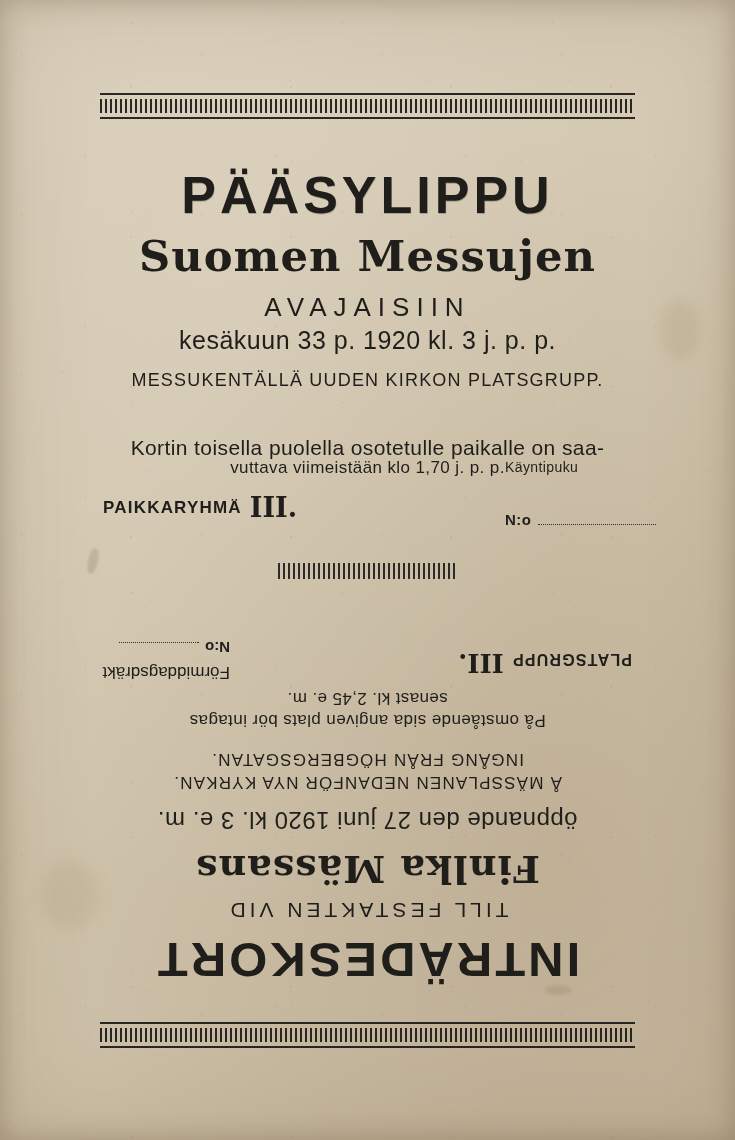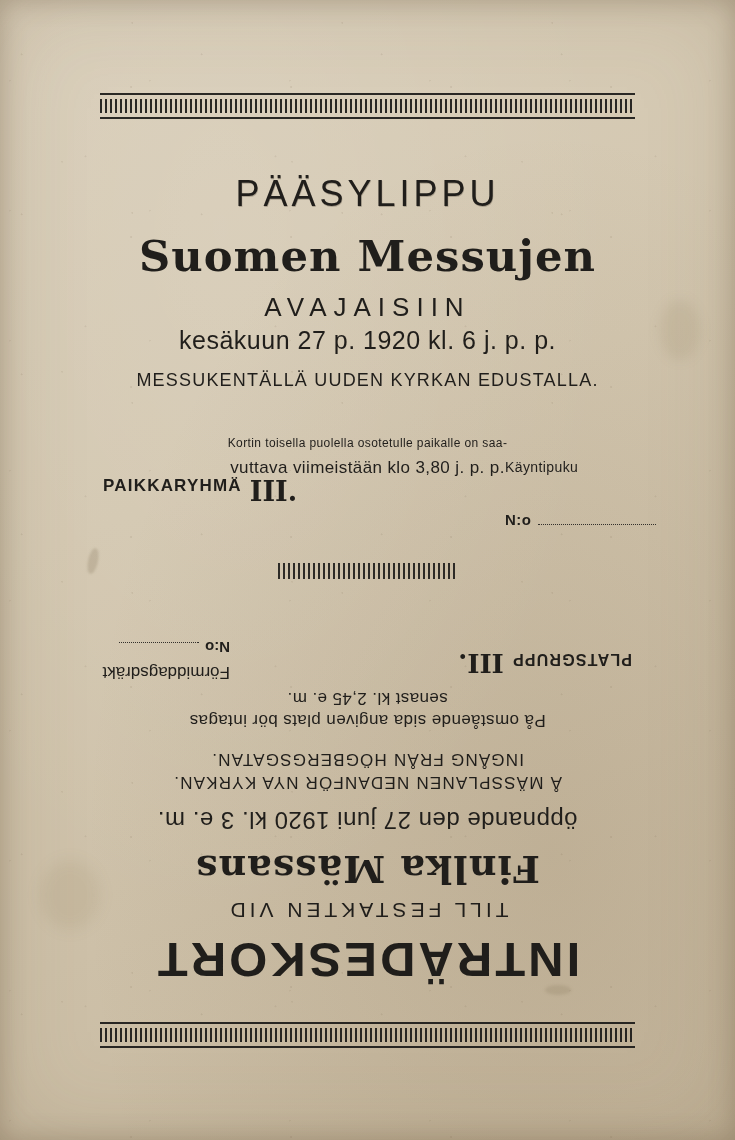--- a/index.html
+++ b/index.html
@@ -96,26 +96,25 @@
   .fi {
     position: absolute;
     left: 0;
     width: 735px;
     text-align: center;
     color: #201e1b;
   }
 
   .t-title {
     top: 165px;
-    font-size: 36px;
-    font-weight: 400;
+    font-size: 52px;
+    font-weight: 700;
     letter-spacing: 4px;
     font-family: "Liberation Sans", sans-serif;
     text-shadow: 0.5px 0.5px 0 rgba(40,30,20,0.25);
-    margin-top: 8px;
   }
   .t-fraktur {
     top: 232px;
     font-size: 42px;
     font-weight: 700;
     font-family: "DejaVu Serif", serif;
     letter-spacing: 1px;
     font-style: normal;
     transform: scaleX(1.03);
   }
@@ -136,39 +135,39 @@
     font-size: 18px;
     letter-spacing: 1.2px;
   }
   .t-place2 {
     top: 394px;
     font-size: 18px;
     letter-spacing: 1.2px;
   }
   .t-note1 {
     top: 436px;
-    font-size: 12px;
+    font-size: 21px;
     letter-spacing: 0.4px;
   }
   .t-note2 {
     top: 458px;
     font-size: 17px;
     letter-spacing: 0.4px;
   }
 
   .t-group {
     position: absolute;
     left: 103px;
-    top: 476px;
+    top: 492px;
     color: #201e1b;
     font-size: 17px;
     font-weight: 700;
     letter-spacing: 1.2px;
     display: flex;
-    align-items: flex-start;
+    align-items: center;
     gap: 8px;
   }
   .t-group .roman {
     font-size: 27px;
     font-weight: 700;
     font-family: "DejaVu Serif", serif;
     letter-spacing: 0;
   }
 
   .t-dress {
@@ -315,24 +314,24 @@
   <div class="blemish b3"></div>
   <div class="blemish b4"></div>
 
   <div class="content">
 
     <div class="rule top"></div>
 
     <div class="fi t-title">PÄÄSYLIPPU</div>
     <div class="fi t-fraktur">Suomen Messujen</div>
     <div class="fi t-avaj">AVAJAISIIN</div>
-    <div class="fi t-date">kesäkuun 27 p. 1920 kl. 6 j. p. p.</div>
-    <div class="fi t-place1">MESSUKENTÄLLÄ UUDEN KYRKAN EDUSTALLA.</div>
+    <div class="fi t-date">kesäkuun 33 p. 1920 kl. 3 j. p. p.</div>
+    <div class="fi t-place1">MESSUKENTÄLLÄ UUDEN KIRKON PLATSGRUPP.</div>
     <div class="fi t-note1">Kortin toisella puolella osotetulle paikalle on saa-</div>
-    <div class="fi t-note2">vuttava viimeistään klo 3,80 j. p. p.</div>
+    <div class="fi t-note2">vuttava viimeistään klo 1,70 j. p. p.</div>
 
     <div class="t-group">
       <span>PAIKKARYHMÄ</span>
       <span class="roman">III.</span>
     </div>
 
     <div class="t-dress">Käyntipuku</div>
     <div class="t-no">
       <span>N:o</span>
       <span class="dotline"></span>

